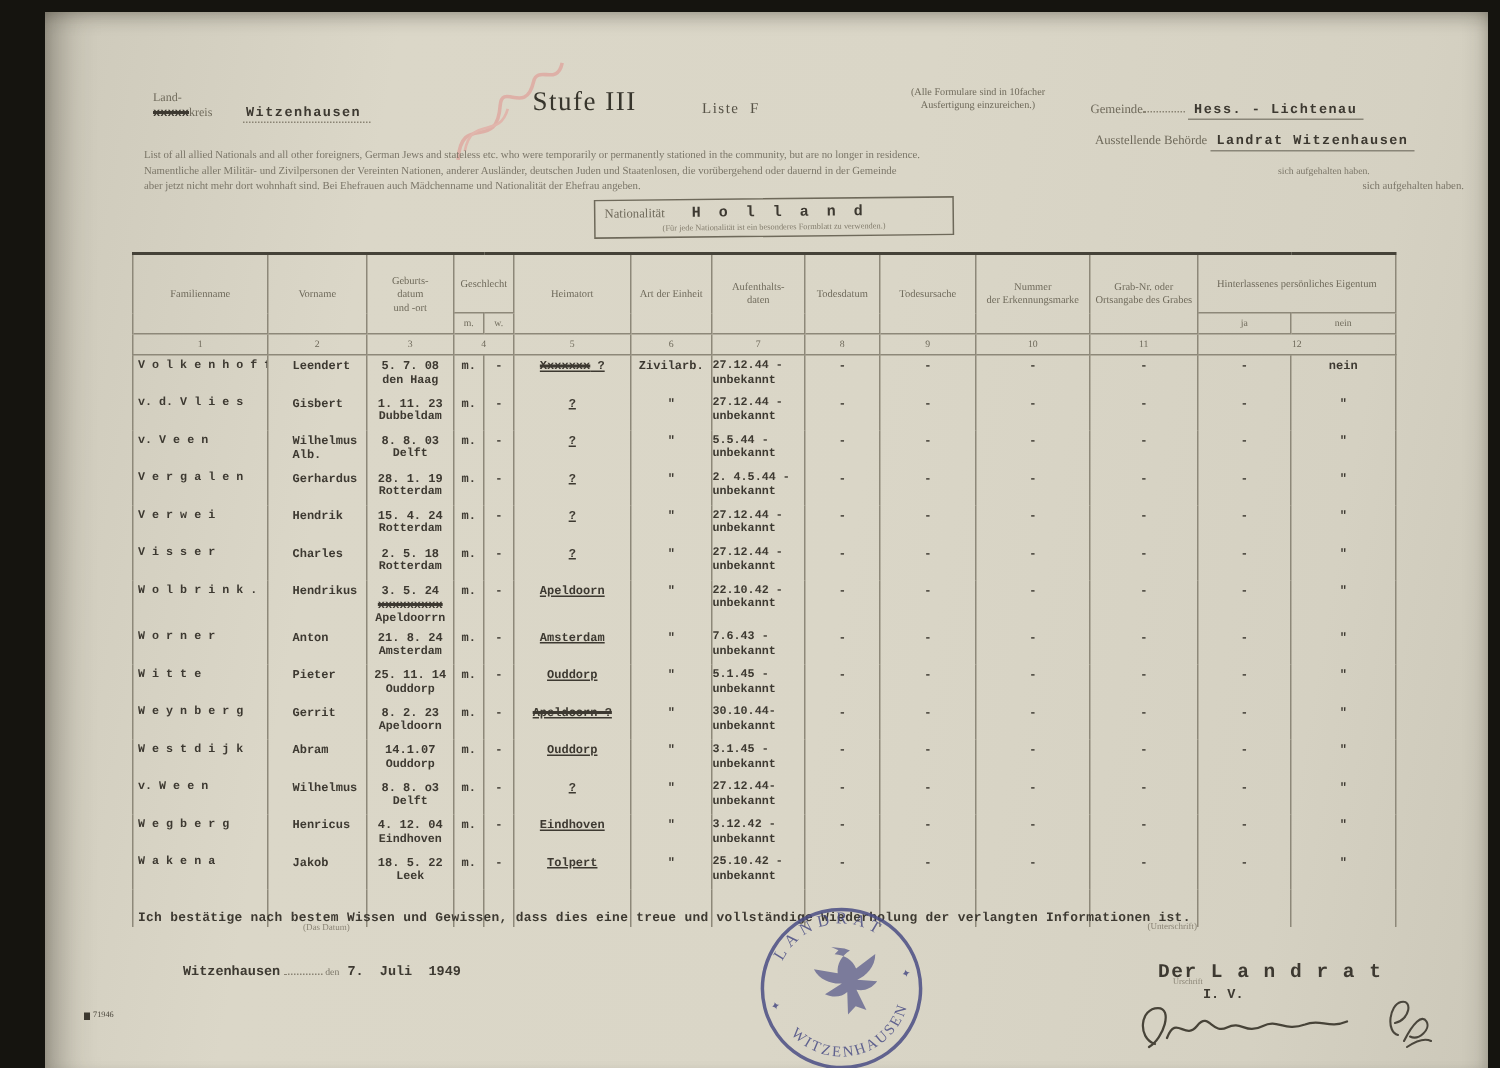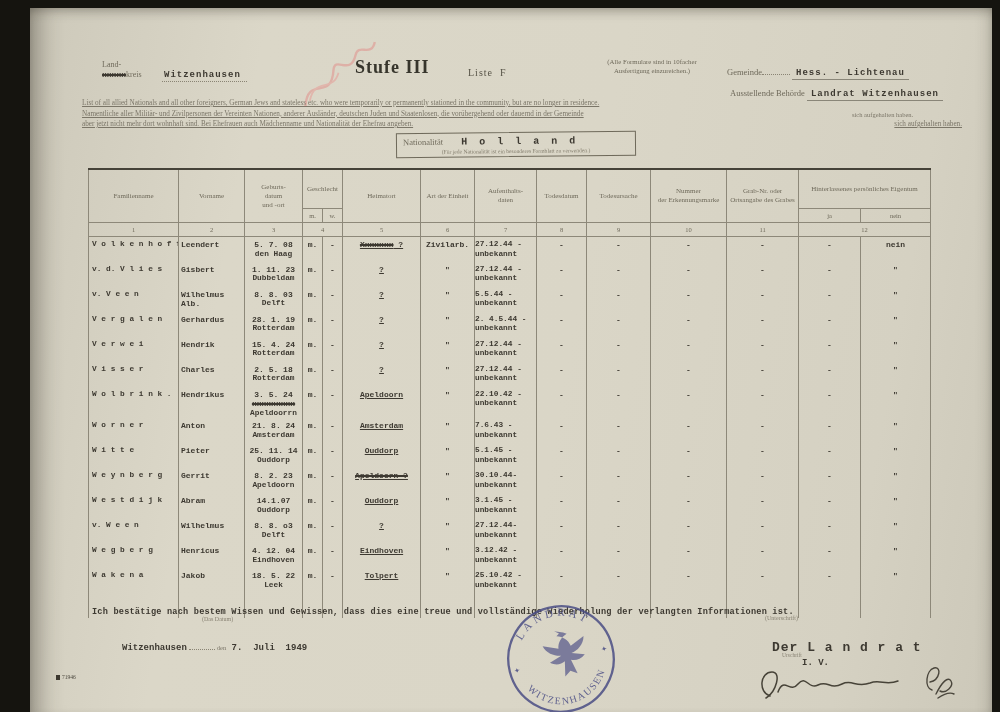--- a/index.html
+++ b/index.html
@@ -12,29 +12,29 @@
                     inset 0 10px 14px -10px rgba(40,36,26,.40),
                     inset 0 -8px 12px -8px rgba(40,36,26,.25);}
   .serif{font-family:"Liberation Serif","DejaVu Serif",serif;color:#6f6a5b;}
   .mono{font-family:"Liberation Mono","DejaVu Sans Mono",monospace;color:#3d3931;font-weight:bold;}
   .abs{position:absolute;}
   .pre{white-space:pre;}
   
   .land{left:72px;top:52px;font-size:8px;color:#6f6a5b;line-height:10px;}
   .land s{font-family:"Liberation Mono","DejaVu Sans Mono",monospace;color:#3d3931;font-weight:bold;text-decoration-thickness:2px;}
   .kreis-value{left:132px;top:62px;font-size:9px;letter-spacing:1px;border-bottom:1px dotted #8a8474;padding:0 6px 1px 2px;}
-  .title{left:325px;top:49px;font-size:18px;font-weight:bold;color:#37352c;letter-spacing:1px;}
+  .title{left:325px;top:49px;font-size:18px;font-weight:normal;color:#37352c;letter-spacing:1px;}
   .liste{left:438px;top:59px;font-size:10px;color:#575347;letter-spacing:1px;}
   .formnote{left:537px;top:50px;width:170px;font-size:6.8px;line-height:8.5px;text-align:center;color:#6f6a5b;}
   .gem-row{left:697px;top:57px;font-size:8.5px;}
   .gem-row .dots{display:inline-block;width:28px;border-bottom:1px dotted #8a8474;height:9px;}
   .gem-val{font-size:9px;letter-spacing:1px;border-bottom:1px solid #55514697;padding:0 4px 1px;}
   .beh-row{left:700px;top:80px;font-size:8.5px;}
   .sich-note{left:822px;top:103px;font-size:6.5px;color:#7b7668;}
-  .intro{left:52px;top:90px;width:880px;font-size:7.2px;line-height:10.5px;color:#7b7668;text-decoration:underline;}
+  .intro{left:66px;top:90px;width:880px;font-size:7.2px;line-height:10.5px;color:#7b7668;}
   .intro .l3{display:flex;justify-content:space-between;}
   
   .natbox{left:366px;top:124px;width:226px;border:1px solid #6e695a;padding:3px 6px 2px;transform:rotate(-.6deg);}
   .natbox .row1{display:flex;gap:18px;align-items:baseline;}
   .natbox .lab{font-size:8.5px;color:#6f6a5b;}
   .natbox .val{font-size:10px;letter-spacing:3px;}
   .natbox .note{font-size:5.6px;color:#837d6d;text-align:center;margin-top:1px;}
   
   .table-wrap{position:absolute;left:58px;top:160px;width:844px;}
   table{border-collapse:collapse;table-layout:fixed;width:842px;
@@ -43,21 +43,21 @@
   th.hl{font-weight:normal;font-size:7px;line-height:9px;color:#6f6a5b;text-align:center;
         vertical-align:middle;white-space:pre-line;padding:2px 1px;height:34px;}
   th.hsub{font-weight:normal;font-size:6.5px;color:#6f6a5b;text-align:center;
           border-top:1px solid #8d8879;height:11px;}
   th.hnum{font-weight:normal;font-size:6.5px;color:#6f6a5b;text-align:center;
           border-top:1px solid #8d8879;border-bottom:1px solid #8d8879;height:11px;}
   tbody td{font-family:"Liberation Mono","DejaVu Sans Mono",monospace;font-weight:bold;color:#3d3931;
            font-size:8px;line-height:9.5px;vertical-align:top;padding:3px 1px 0;}
   tbody tr{height:25px;}
   td.c-name{font-size:7.8px;white-space:nowrap;overflow:hidden;padding-left:3px;position:relative;}
-  td.c-vor{font-size:8px;padding-left:2px;}
+  td.c-vor{font-size:8px;padding-left:16px;}
   td.c-geb{text-align:center;}
   td.c-geb .ort{font-size:7.8px;}
   td.c-c{text-align:center;}
   td.c-heim{text-align:center;text-decoration:underline;}
   td.c-aufh{font-size:7.8px;padding-left:0;}
   td s, .struck{text-decoration:line-through;text-decoration-thickness:2px;}
   tr.confirm-row td{height:15px;}
   .confirm-text{position:absolute;left:4px;bottom:1px;font-size:8.6px;letter-spacing:.2px;white-space:nowrap;}
   
   .datum-label{left:172px;top:608px;font-size:6px;color:#8a8475;}

